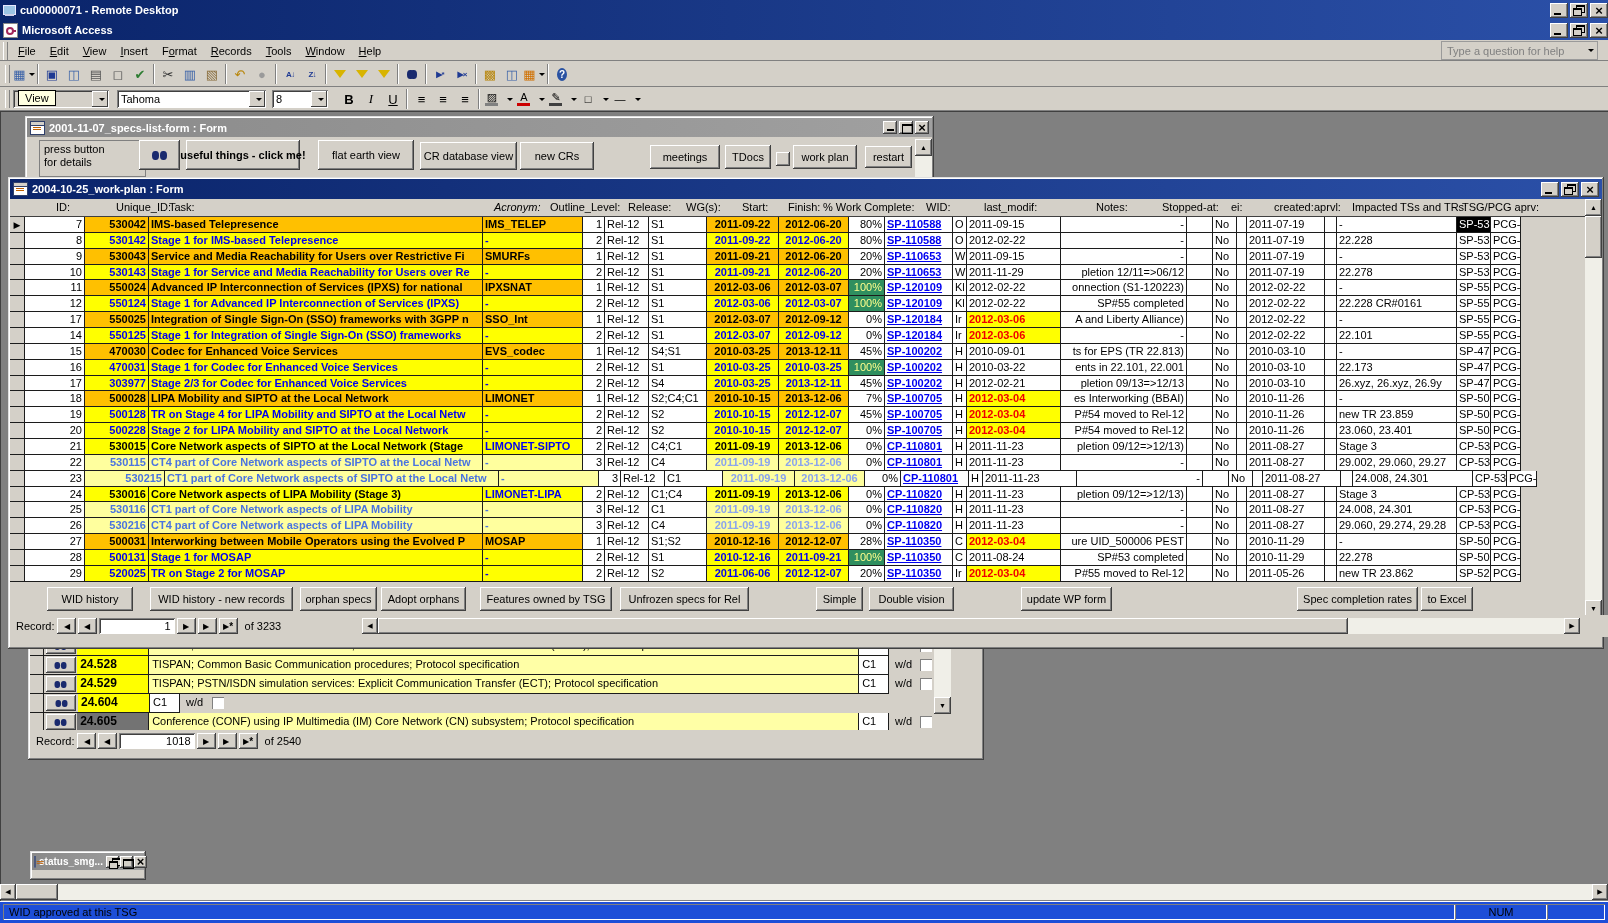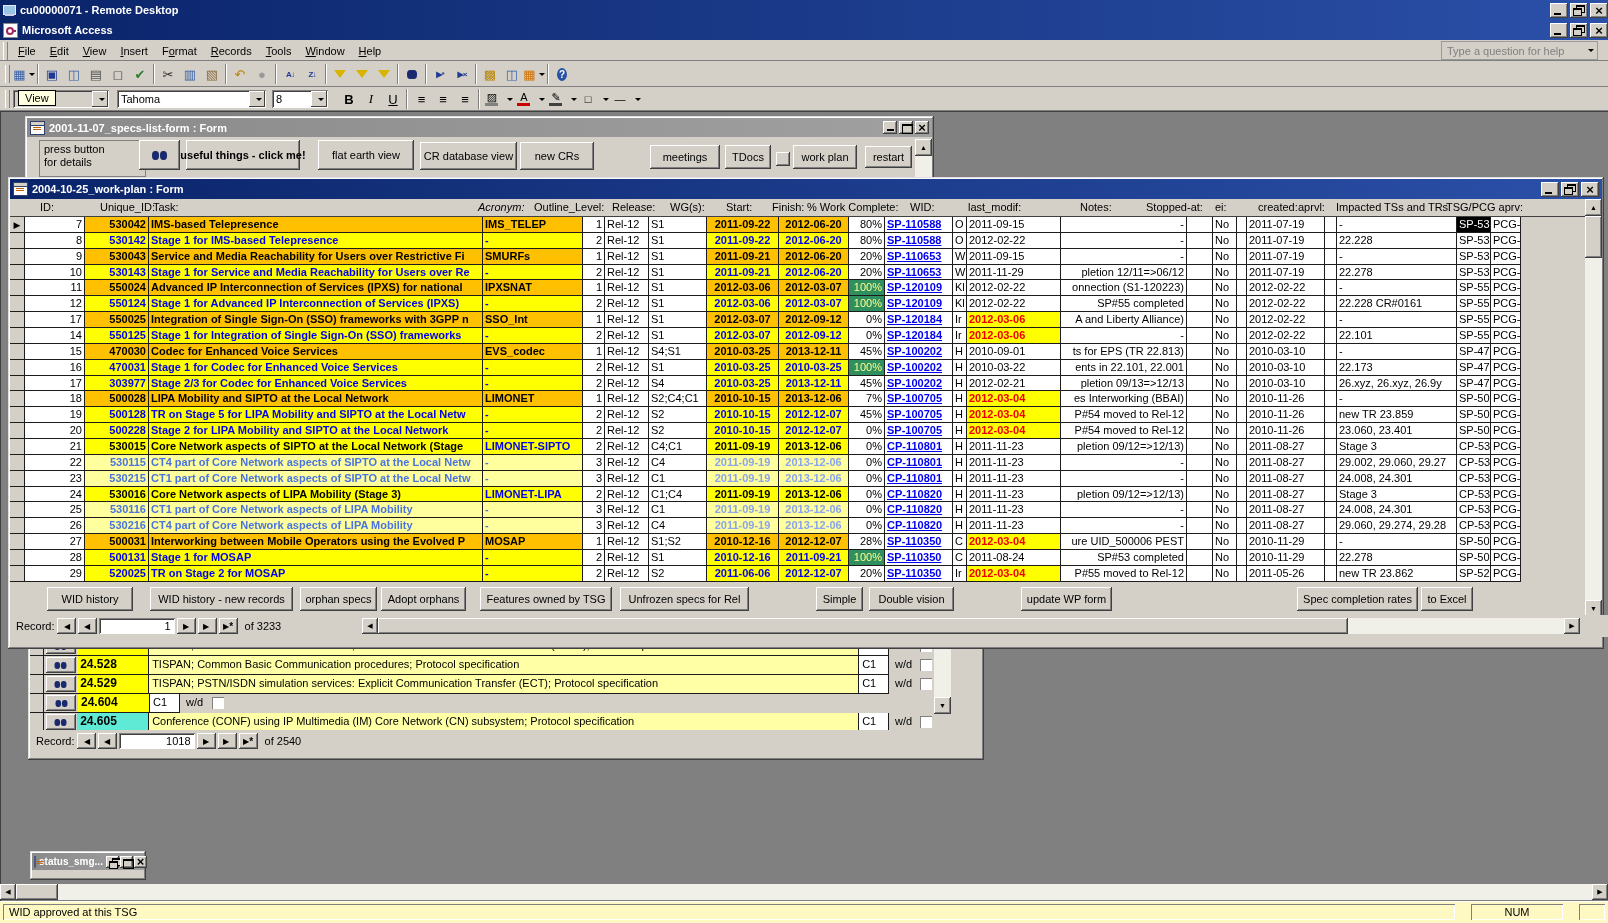--- a/index.html
+++ b/index.html
@@ -53,21 +53,21 @@
   .combo .cab{position:absolute;right:1px;top:1px;bottom:1px;width:16px;background:#d4d0c8;box-shadow:inset -1px -1px #404040,inset 1px 1px #fff;display:flex;align-items:center;justify-content:center;}
   .tooltip-view{background:#ffffe1;border:1px solid #000;padding:1px 6px;font-size:11px;z-index:3;}
   .fmtbtn{width:20px;height:18px;}
   .clrbar{position:absolute;left:3px;bottom:2px;width:13px;height:3px;}
   #qbox{margin-left:auto;margin-right:10px;width:150px;height:17px;border:1px solid #9a9a9a;background:#d4d0c8;color:#808080;display:flex;align-items:center;padding-left:5px;position:relative;}
   #qbox .cab{position:absolute;right:0;top:0;bottom:0;width:15px;display:flex;align-items:center;justify-content:center;}
   
   .mdi-win{background:#d4d0c8;box-shadow:inset -1px -1px #404040,inset 1px 1px #dfdfdf,inset -2px -2px #808080,inset 2px 2px #fff;padding:2px;}
   
   #wp-header{position:relative;height:17px;background:#d4d0c8;border-bottom:1px solid #404040;overflow:hidden;}
-  .wph{position:absolute;top:2px;white-space:nowrap;}
+  .wph{position:absolute;top:2px;white-space:nowrap;margin-left:16px;}
   .wrow{display:flex;height:15.87px;}
   .wcell{overflow:hidden;white-space:nowrap;border-right:1px solid #1c1c1c;border-bottom:1px solid #1c1c1c;padding:0 2px;line-height:14.5px;background:#fff;flex:none;box-sizing:border-box;}
   .ra{text-align:right;} .ce{text-align:center;} .bo{font-weight:bold;}
   .c-sel{background:#d4d0c8;text-align:center;padding:0;}
   .c-fill{background:#d4d0c8;border-right:none;border-bottom:none;}
   .bg-o{background:#ffc000;} .bg-y{background:#ffff00;} .bg-p{background:#ffff9e;}
   .tx-k{color:#000;} .tx-b{color:#0000f0;} .tx-pb{color:#4a74e0;} .tx-pd{color:#8aa4ee;}
   .wid-link{color:#0000f0;font-weight:bold;text-decoration:underline;}
   .pct-g{background:#2f8f5f;color:#ffff8c;}
   .lm-r{background:#ffff00;color:#f00000;font-weight:bold;}
@@ -81,21 +81,21 @@
   
   .recnav{display:flex;align-items:center;gap:2px;padding-left:6px;height:22px;position:relative;}
   .navbtn{width:19px;height:16px;font-size:8px;position:relative;}
   .navbtn .vbar{width:2px;height:8px;background:#000;margin:0 1px;}
   .navbox{width:72px;height:16px;text-align:right;padding-right:4px;line-height:16px;}
   
   .srow{display:flex;height:19px;align-items:stretch;}
   .scell{overflow:hidden;white-space:nowrap;border-right:1px solid #1c1c1c;border-bottom:1px solid #1c1c1c;padding:0 3px;line-height:17px;box-sizing:border-box;flex:none;}
   .chk{width:12px;height:12px;background:#fff;box-shadow:inset 1px 1px #808080,inset -1px -1px #fff;margin-top:3px;}
   
-  #statusbar{top:901px;left:0;width:1608px;height:22px;background:#fef9c3;display:flex;align-items:center;gap:16px;padding:0 3px;box-shadow:inset 0 1px #fff;box-sizing:border-box;}
+  #statusbar{top:901px;left:0;width:1608px;height:22px;background:#1d4ed8;display:flex;align-items:center;gap:0;padding:0 3px;box-shadow:inset 0 1px #fff;box-sizing:border-box;}
   .sb-panel{height:16px;display:flex;align-items:center;padding:0 6px;box-shadow:inset 1px 1px #808080,inset -1px -1px #fff;}
 </style>
 </head>
 <body>
 
 <div id="screen">
 
   <div class="abs tbar" style="top:0;left:0;width:1608px;">
     <span class="mon"></span>
     <span>cu00000071 - Remote Desktop</span>
@@ -667,21 +667,21 @@
             <div class="wcell c-aprvl" style="width: 12px;"></div>
             <div class="wcell c-imp" style="width: 120px;">-</div>
             <div class="wcell c-tsg" style="width: 34px;">SP-50</div>
             <div class="wcell c-pcg" style="width: 30px;">PCG-2</div>
             <div class="wcell c-fill" style="width: 64px;"></div>
           </div>
           <div class="wrow">
             <div class="wcell c-sel" style="width: 15px;"></div>
             <div class="wcell c-id ra" style="width: 60px;">19</div>
             <div class="wcell c-uid ra bo bg-y tx-b" style="width: 64px;">500128</div>
-            <div class="wcell c-task bo bg-y tx-b" style="width: 334px;">TR on Stage 5 for LIPA Mobility and SIPTO at the Local Netw</div>
+            <div class="wcell c-task bo bg-y tx-b" style="width: 334px;">TR on Stage 4 for LIPA Mobility and SIPTO at the Local Netw</div>
             <div class="wcell c-acr bo bg-y tx-b" style="width: 100px;">-</div>
             <div class="wcell c-ol ra" style="width: 22px;">2</div>
             <div class="wcell c-rel" style="width: 44px;">Rel-12</div>
             <div class="wcell c-wg" style="width: 58px;">S2</div>
             <div class="wcell c-st ce bo bg-y tx-b" style="width: 72px;">2010-10-15</div>
             <div class="wcell c-fi ce bo bg-y tx-b" style="width: 70px;">2012-12-07</div>
             <div class="wcell c-pct ra" style="width: 36px;">45%</div>
             <div class="wcell c-wid" style="width: 68px;"><span class="wid-link">SP-100705</span></div>
             <div class="wcell c-nm" style="width: 14px;">H</div>
             <div class="wcell c-lm lm-r" style="width: 94px;">2012-03-04</div>
@@ -770,21 +770,21 @@
             <div class="wcell c-cr" style="width: 78px;">2011-08-27</div>
             <div class="wcell c-aprvl" style="width: 12px;"></div>
             <div class="wcell c-imp" style="width: 120px;">29.002, 29.060, 29.27</div>
             <div class="wcell c-tsg" style="width: 34px;">CP-53</div>
             <div class="wcell c-pcg" style="width: 30px;">PCG-2</div>
             <div class="wcell c-fill" style="width: 64px;"></div>
           </div>
           <div class="wrow">
             <div class="wcell c-sel" style="width: 15px;"></div>
             <div class="wcell c-id ra" style="width: 60px;">23</div>
-            <div class="wcell c-uid ra bo bg-p tx-pb" style="width: 64px;">530215</div>
+            <div class="wcell c-uid ra bo bg-p tx-pb" style="width: 80px;">530215</div>
             <div class="wcell c-task bo bg-p tx-pb" style="width: 334px;">CT1 part of Core Network aspects of SIPTO at the Local Netw</div>
             <div class="wcell c-acr bo bg-p tx-pb" style="width: 100px;">-</div>
             <div class="wcell c-ol ra" style="width: 22px;">3</div>
             <div class="wcell c-rel" style="width: 44px;">Rel-12</div>
             <div class="wcell c-wg" style="width: 58px;">C1</div>
             <div class="wcell c-st ce bo bg-p tx-pd" style="width: 72px;">2011-09-19</div>
             <div class="wcell c-fi ce bo bg-p tx-pd" style="width: 70px;">2013-12-06</div>
             <div class="wcell c-pct ra" style="width: 36px;">0%</div>
             <div class="wcell c-wid" style="width: 68px;"><span class="wid-link">CP-110801</span></div>
             <div class="wcell c-nm" style="width: 14px;">H</div>
@@ -1057,21 +1057,21 @@
             <div style="width: 26px; line-height: 17px; padding-left: 2px;">w/d</div>
             <div style="width: 14px;"><span class="chk" style="display: inline-block;"></span></div>
           </div>
           <div class="srow">
             <div class="scell" style="width: 14px; background: rgb(212, 208, 200);"></div>
             <div style="width: 34px; display: flex; align-items: center; justify-content: center; border-bottom: 1px solid rgb(28, 28, 28); box-sizing: border-box;">
               <button class="btn3d" style="width: 30px; height: 16px;">
                 <span class="binoc" style="transform: scale(0.8);"></span>
               </button>
             </div>
-            <div class="scell bo" style="width: 72px; background: #5eead4; font-size: 12px;">24.605</div>
+            <div class="scell bo" style="width: 72px; background: #737373; font-size: 12px;">24.605</div>
             <div class="scell" style="width: 710px; background: rgb(255, 255, 166);">Conference (CONF) using IP Multimedia (IM) Core Network (CN) subsystem; Protocol specification</div>
             <div class="scell" style="width: 30px; background: rgb(255, 255, 255);">C1</div>
             <div style="width: 4px;"></div>
             <div style="width: 26px; line-height: 17px; padding-left: 2px;">w/d</div>
             <div style="width: 14px;"><span class="chk" style="display: inline-block;"></span></div>
           </div>
         </div>
       <div class="vsb" style="position:absolute;left:904px;top:0;height:76px;">
         <span class="track" style="flex:1;"></span>
         <span class="sbtn">▼</span>

